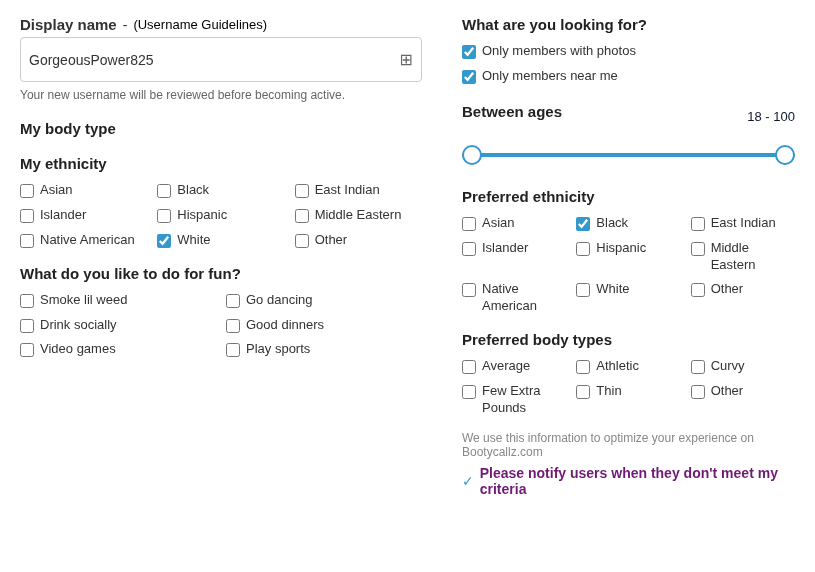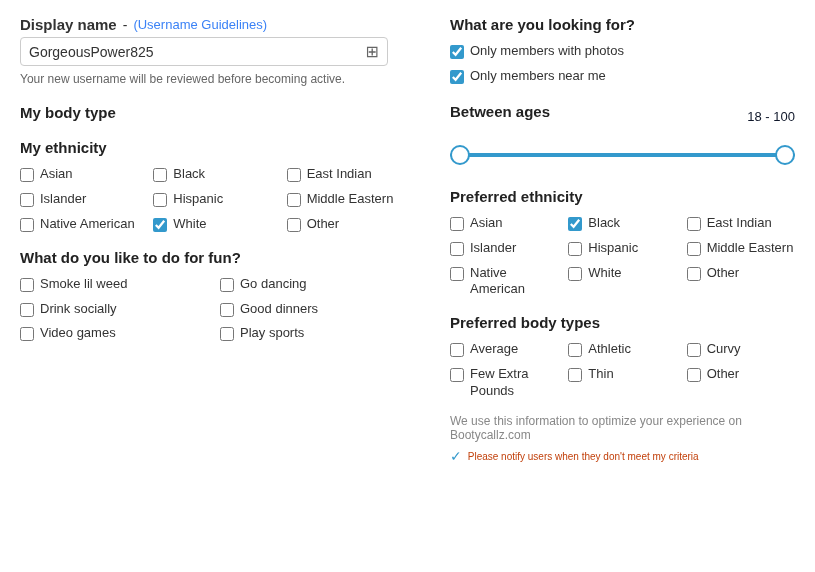--- a/index.html
+++ b/index.html
@@ -33,29 +33,29 @@
       align-items: center;
       gap: 6px;
       margin-bottom: 4px;
     }
     .display-name-label {
       font-size: 15px;
       font-weight: bold;
     }
     .username-guidelines {
       font-size: 13px;
-      color: #3b82f6;
+      color: #000000;
     }
     .username-input-wrapper {
       display: flex;
       align-items: center;
       border: 1px solid #ccc;
       border-radius: 4px;
-      padding: 4px 8px;
-      width: 368px;
+      padding: 12px 8px;
+      width: 402px;
       margin-bottom: 6px;
     }
     .username-input {
       flex: 1;
       border: none;
       outline: none;
       font-size: 14px;
       color: #333;
     }
     .username-icon {
@@ -186,23 +186,23 @@
     .notify-row {
       display: flex;
       align-items: center;
       gap: 6px;
     }
     .checkmark-icon {
       color: #3399cc;
       font-size: 14px;
     }
     .notify-label {
-      font-size: 10px;
-      color: #c2410c;
-      font-weight: normal;
+      font-size: 14px;
+      color: #701a75;
+      font-weight: bold;
     }
     .cb-blue {
       accent-color: #3399cc;
     }
   </style>
 </head>
 <body>
 
 <div class="layout">
 

